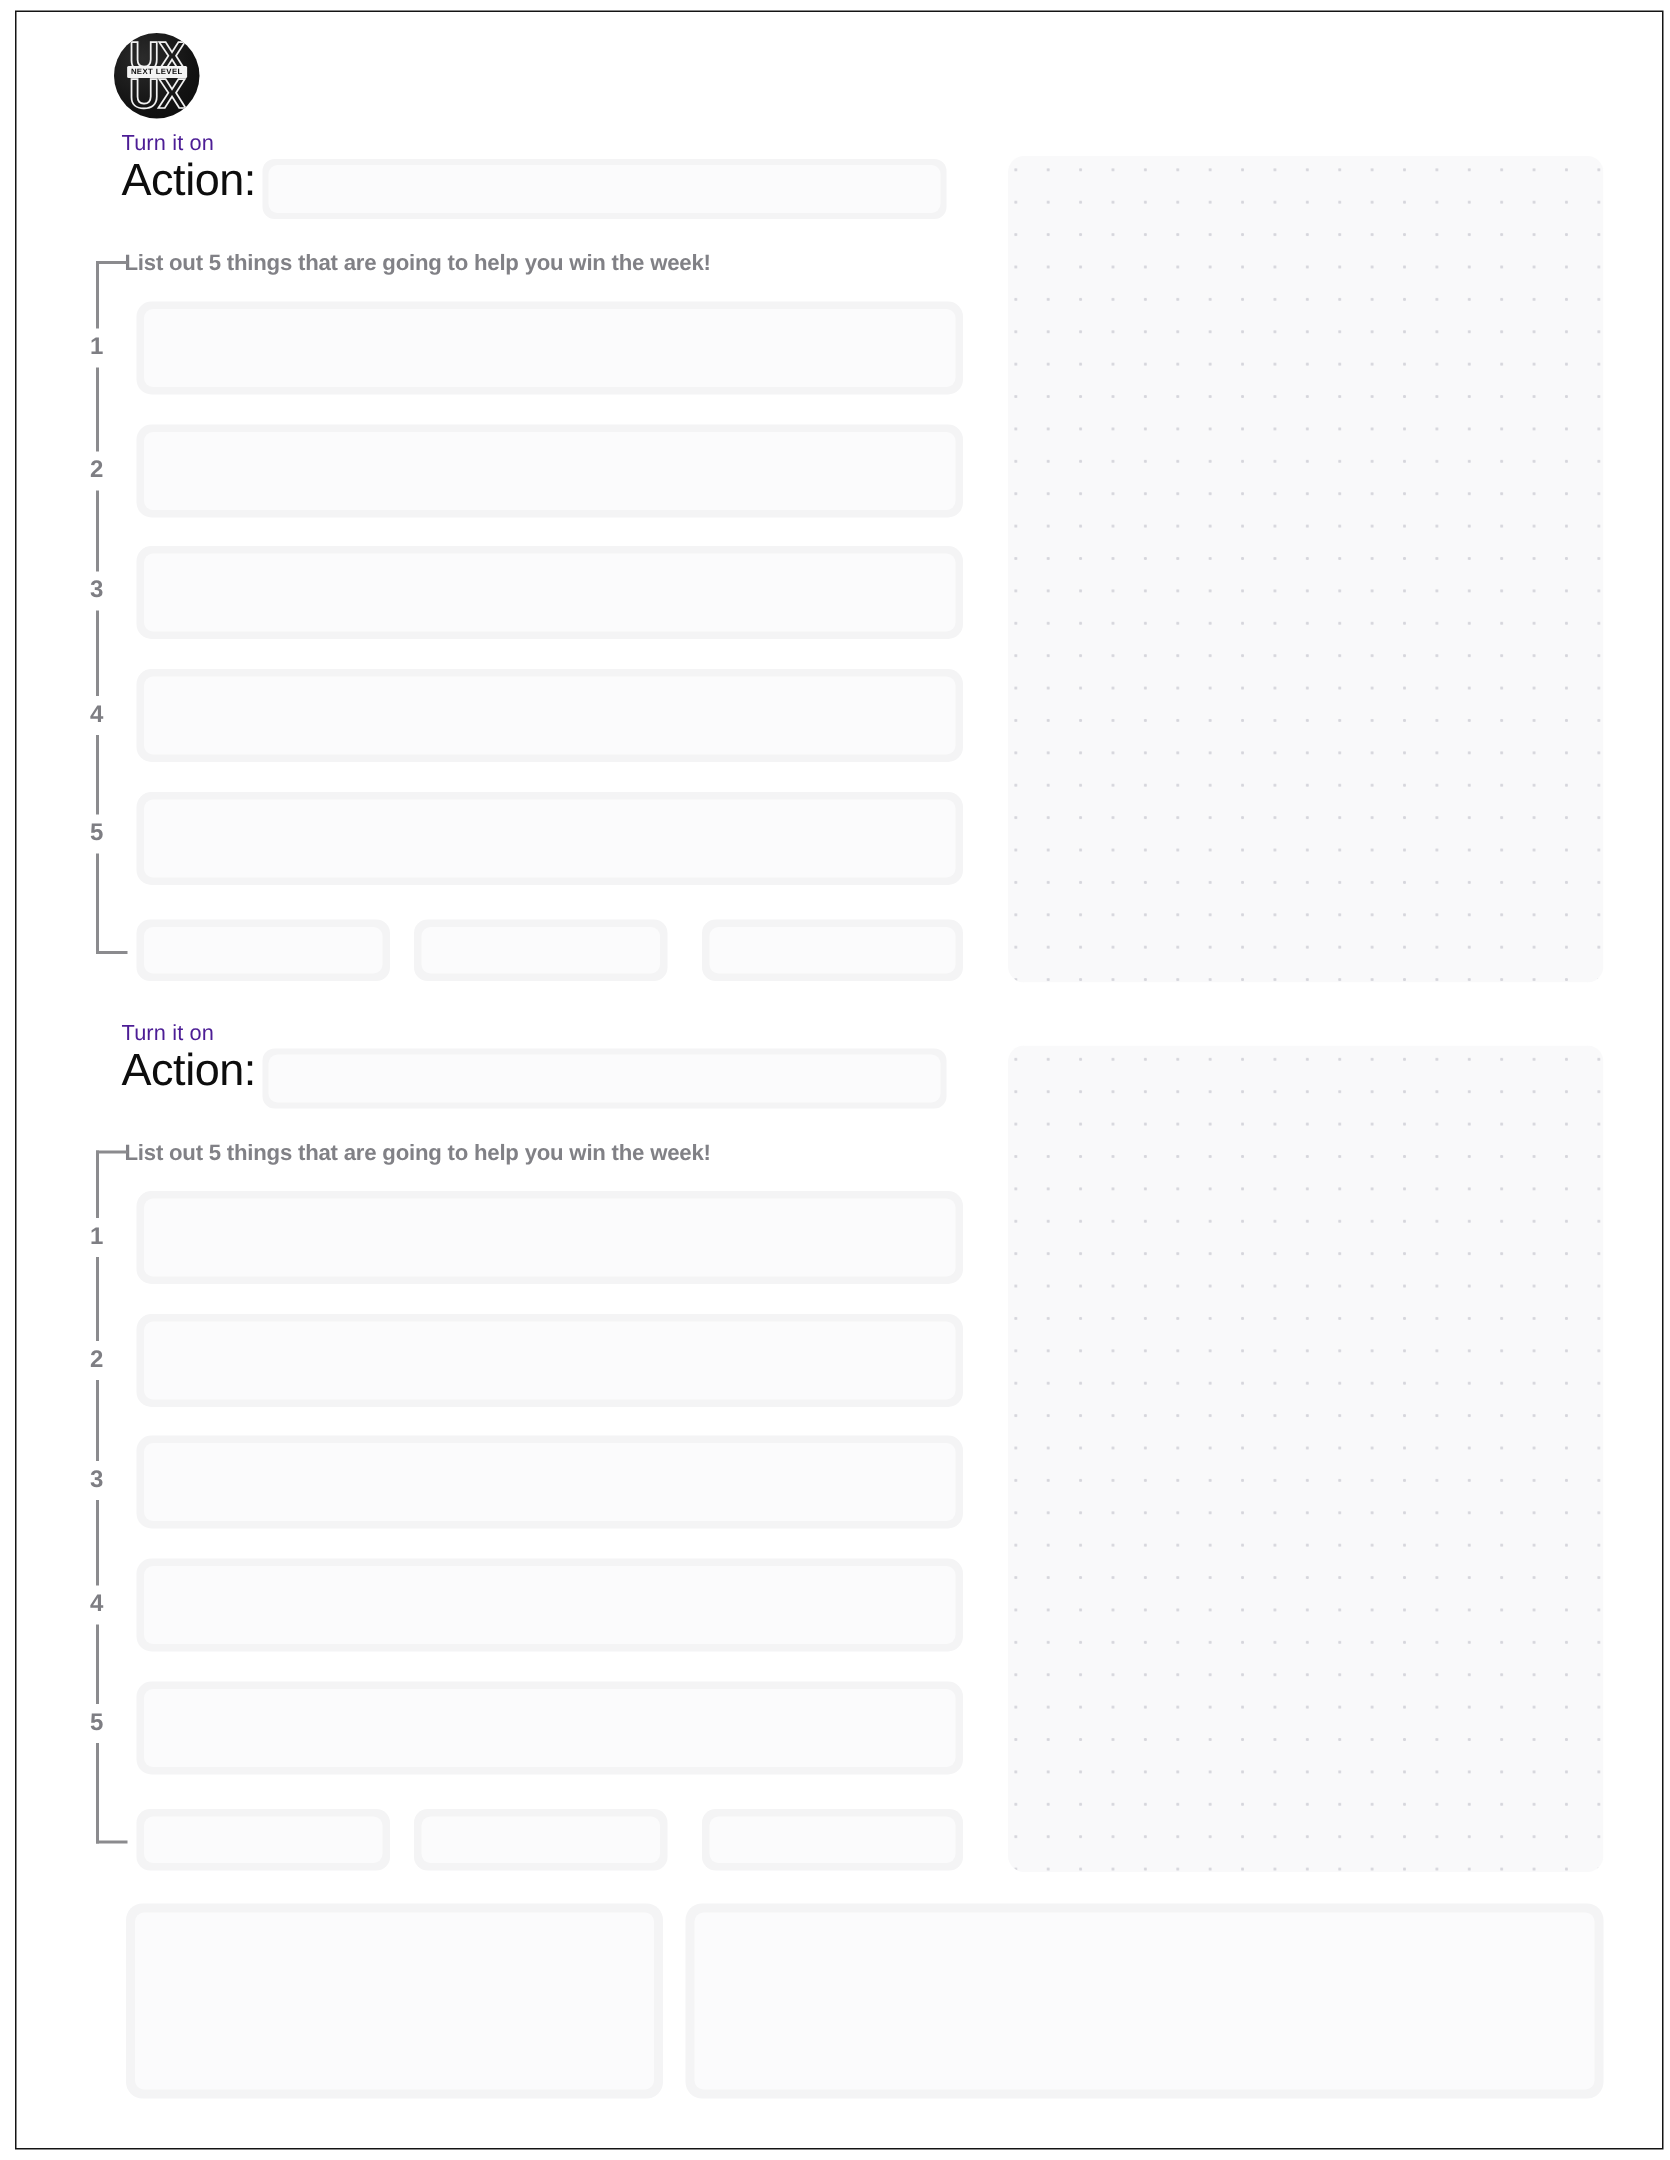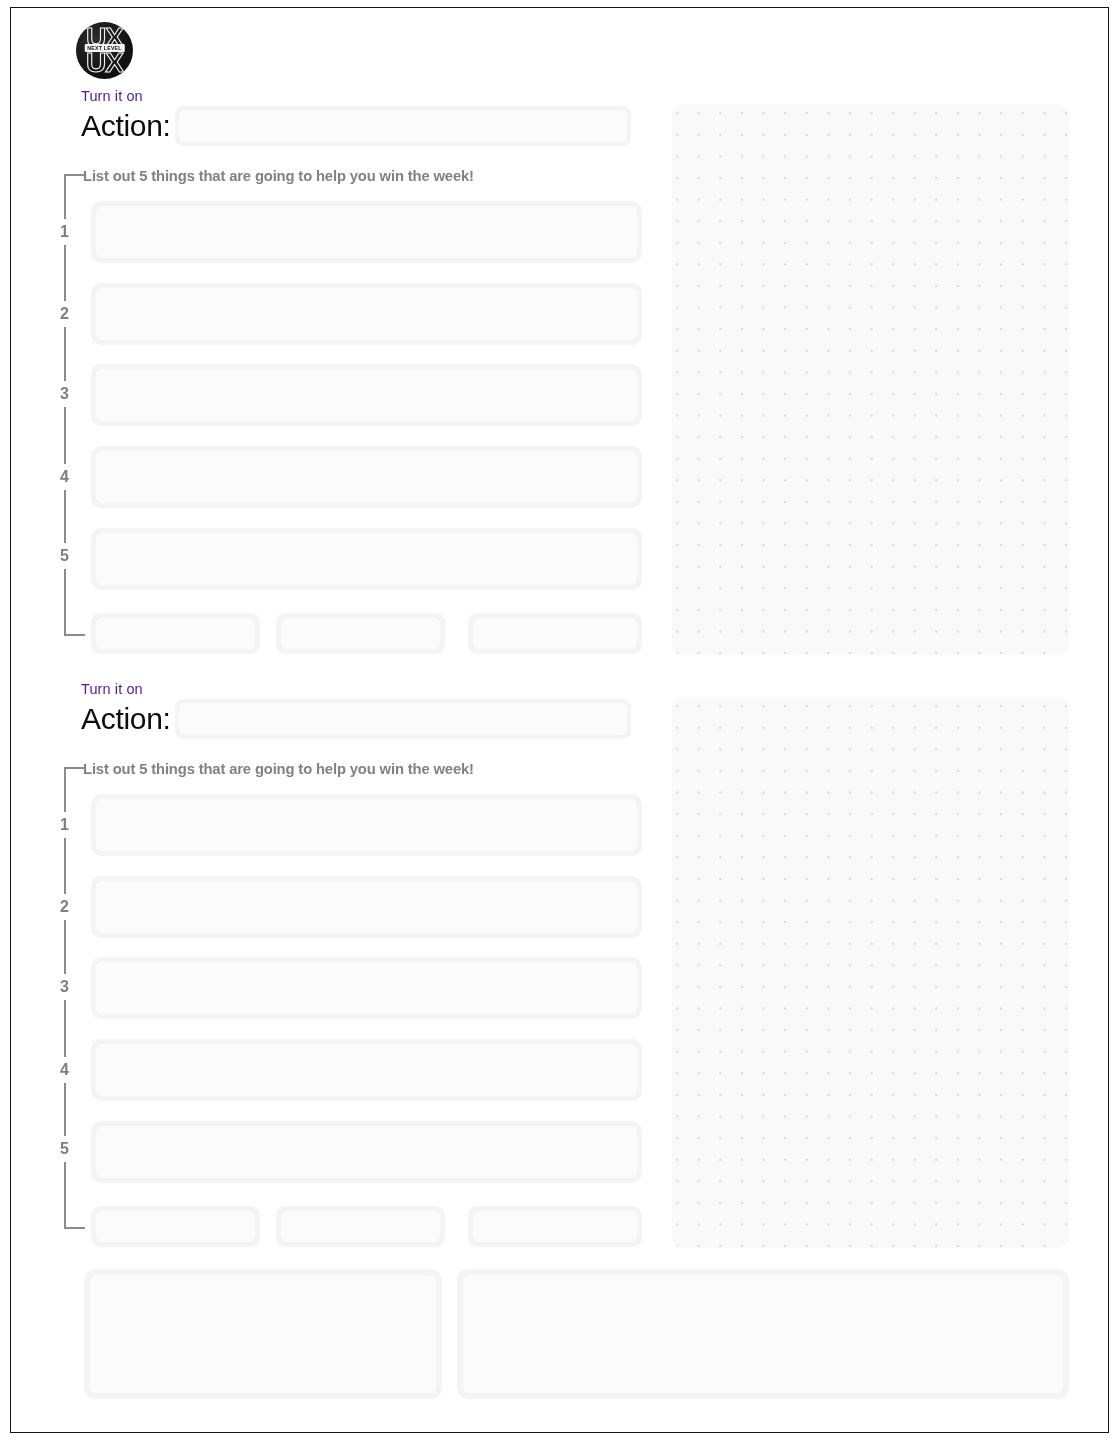--- a/index.html
+++ b/index.html
@@ -68,21 +68,21 @@
 
   .eyebrow {
     position: absolute;
     font-size: 14.5px;
     color: #4c1d95;
     font-weight: 400;
     letter-spacing: 0.1px;
     white-space: nowrap;
   }
 
-  .action-row { position: absolute; display: flex; align-items: center; }
+  .action-row { position: absolute; display: flex; }
   .action-label {
     font-size: 30px;
     font-weight: 400;
     color: #0d0d0d;
     letter-spacing: -0.3px;
     line-height: 1;
     white-space: nowrap;
   }
 
   

